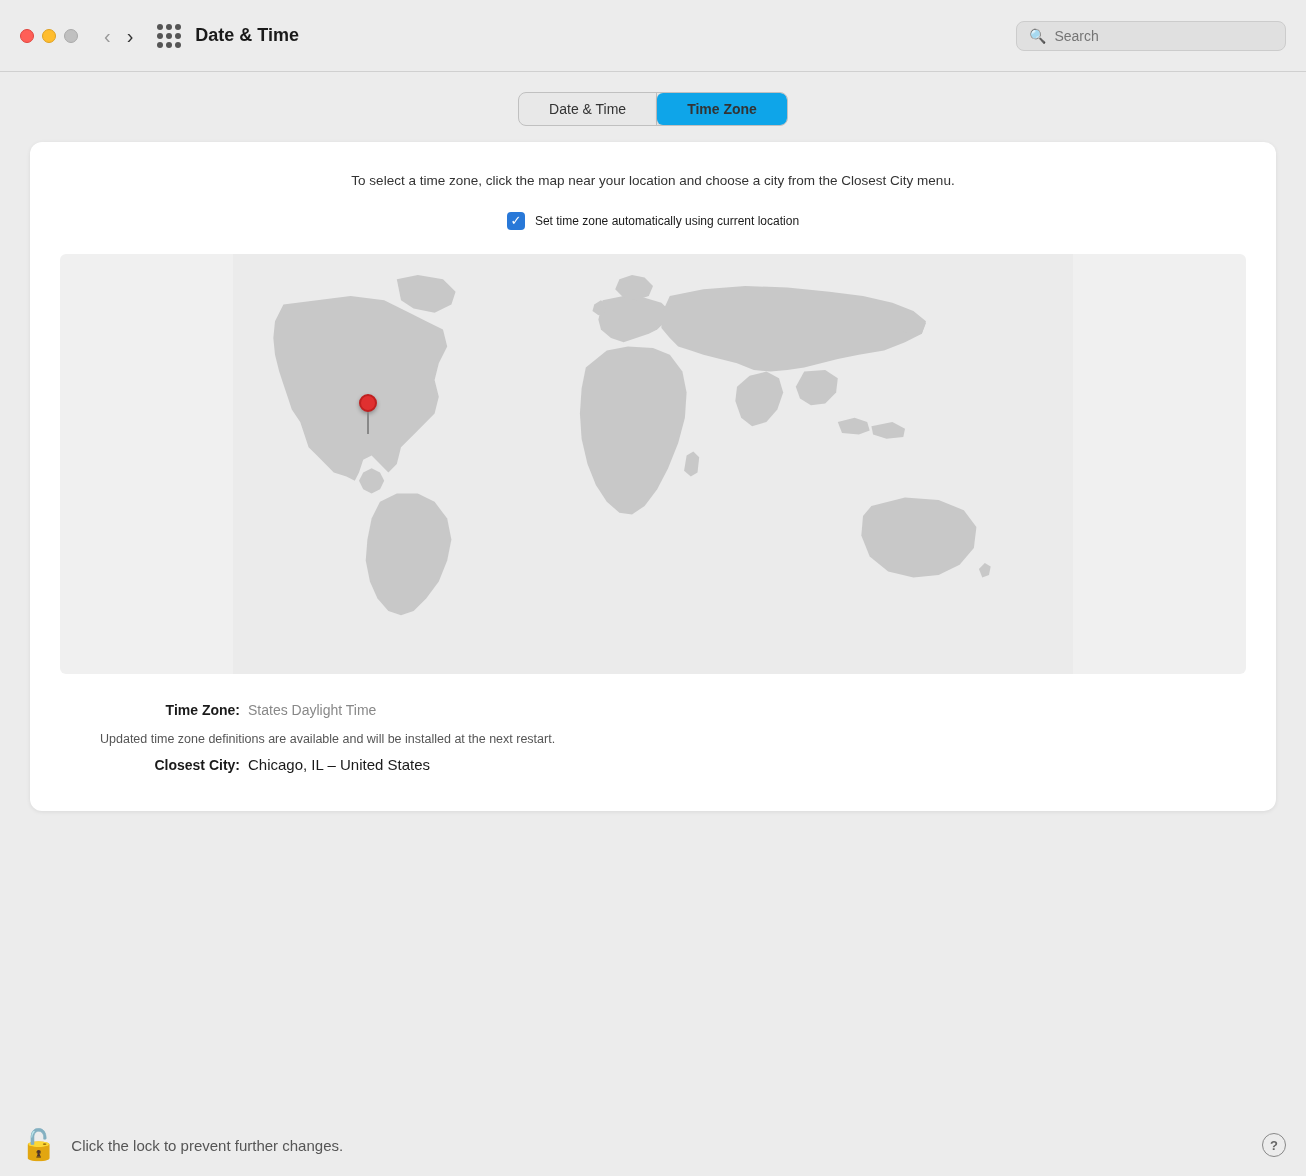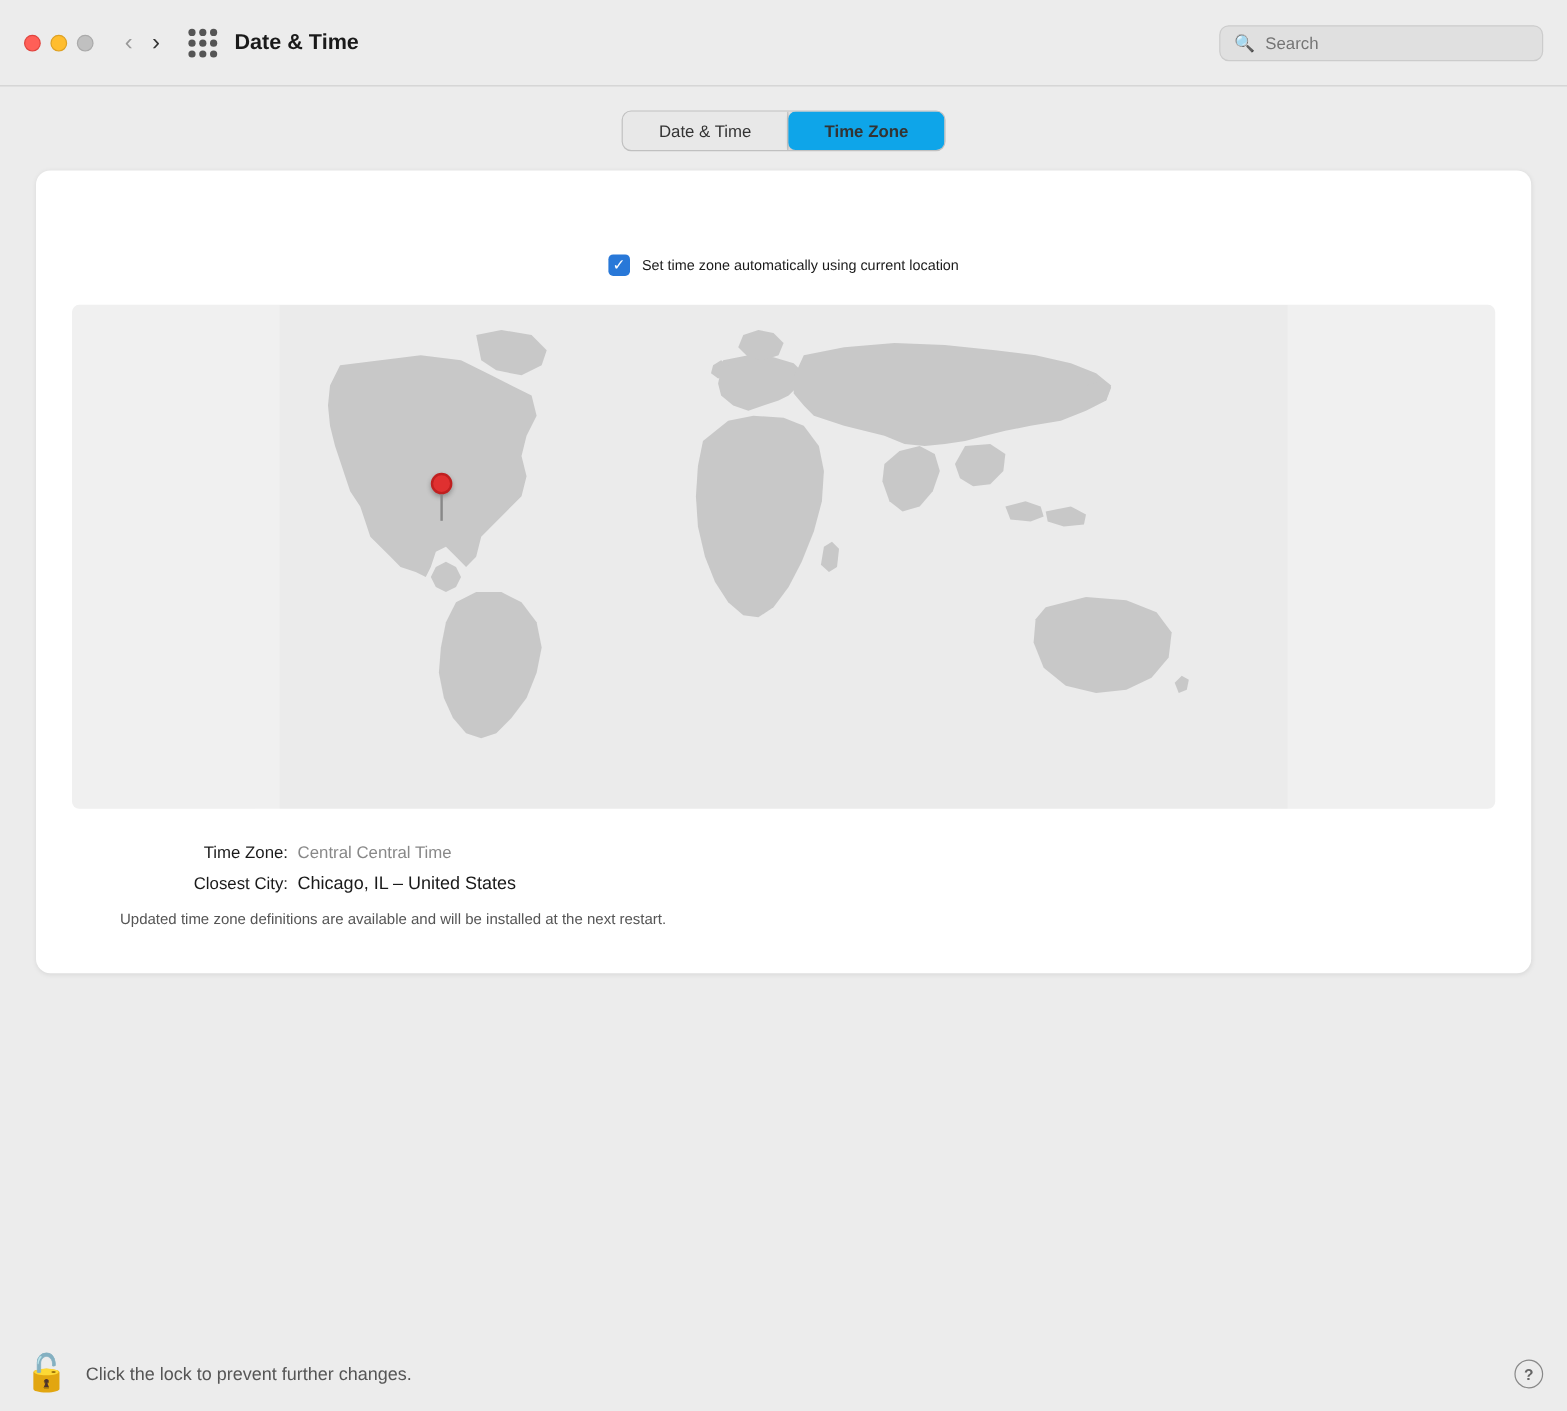--- a/index.html
+++ b/index.html
@@ -221,21 +221,21 @@
     .info-section {
       padding: 0 40px;
     }
     .info-row {
       display: flex;
       align-items: baseline;
       margin-bottom: 10px;
     }
     .info-label {
       font-size: 14px;
-      font-weight: 400;
+      font-weight: 700;
       color: #1a1a1a;
       text-align: right;
       width: 140px;
       margin-right: 8px;
       flex-shrink: 0;
     }
     .info-value {
       font-size: 14px;
       color: #888;
     }
@@ -322,21 +322,21 @@
     <div class="tabs-container">
       <button class="tab">Date &amp; Time</button>
       <div class="tab-divider"></div>
       <button class="tab active">Time Zone</button>
     </div>
   </div>
 
   <div class="panel">
 
     <div class="description-text">
-      <br>
+      <span>To select a time zone, click the map near your location and choose a city from the Closest City menu.</span><br>
     </div>
 
     <div class="auto-checkbox-row">
       <div class="checkbox-wrapper">
         <span class="checkmark">✓</span>
       </div>
       <span class="checkbox-label">Set time zone automatically using current location</span>
     </div>
 
     <div class="map-container">
@@ -381,29 +381,29 @@
       
       <div class="map-pin">
         <div class="pin-head"></div>
         <div class="pin-needle"></div>
       </div>
     </div>
 
     <div class="info-section">
       <div class="info-row">
         <span class="info-label">Time Zone:</span>
-        <span class="info-value">Central Central Time</span>
+        <span class="info-value">States Daylight Time</span>
+      </div>
+      <div class="info-row">
+        <span class="update-notice">Updated time zone definitions are available and will be installed at the next restart.</span>
       </div>
       <div class="info-row">
         <span class="info-label">Closest City:</span>
         <span class="info-value dark">Chicago, IL – United States</span>
       </div>
-      <div class="info-row">
-        <span class="update-notice">Updated time zone definitions are available and will be installed at the next restart.</span>
-      </div>
     </div>
   </div>
 </div>
 
 <div class="bottom-bar">
   <span class="lock-icon">🔓</span>
   <span class="lock-text">Click the lock to prevent further changes.</span>
   <button class="help-btn">?</button>
 </div>
 

